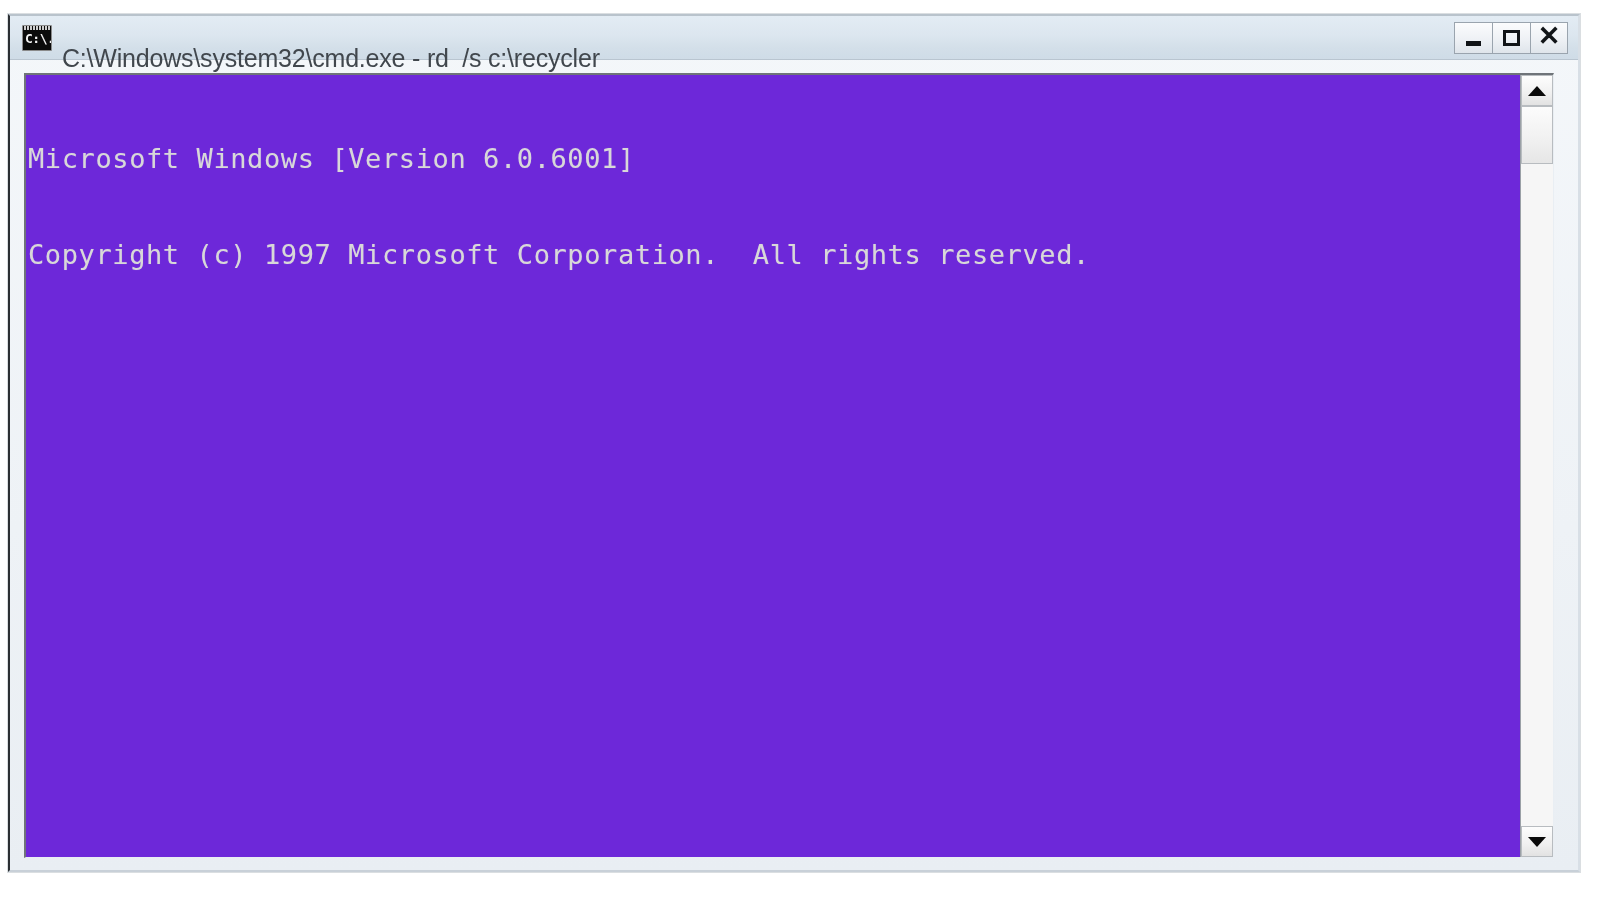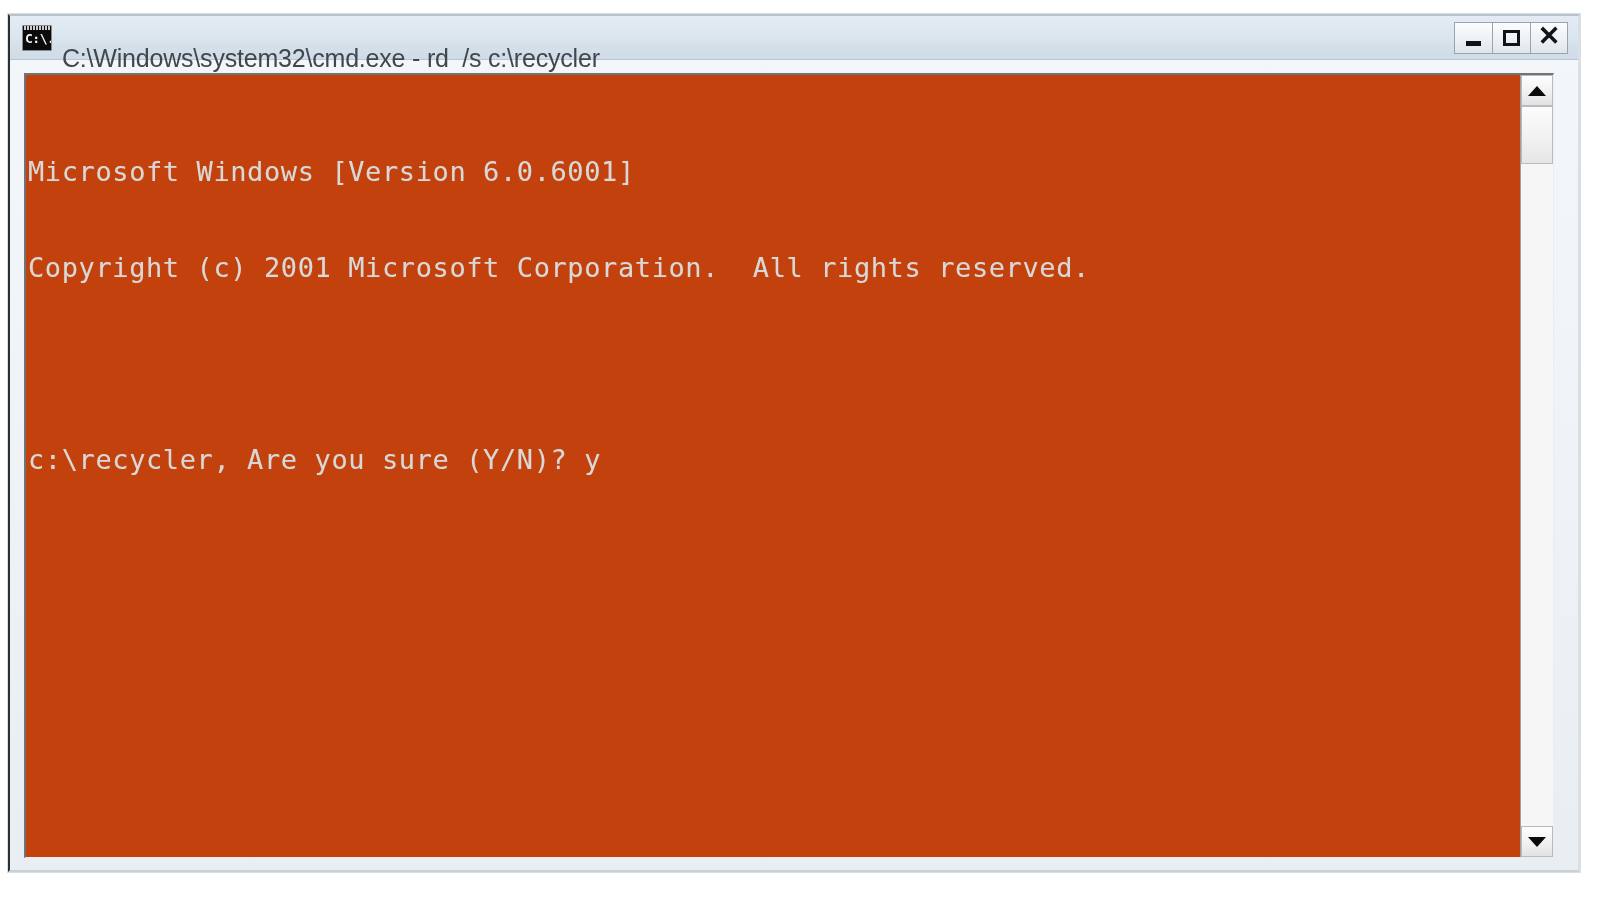--- a/index.html
+++ b/index.html
@@ -147,24 +147,24 @@
     border-top: 2px solid #6f7479;
     border-left: 2px solid #6f7479;
     border-right: 1px solid #e9eef3;
     border-bottom: 1px solid #e9eef3;
     background: #000000;
     display: flex;
   }
 
   .console {
     flex: 1 1 auto;
-    background: #c2410c;
-    position: relative;
-    overflow: hidden;
-    padding: 17px 0 0 2px;
+    background: #6d28d9;
+    position: relative;
+    overflow: hidden;
+    padding: 4px 0 0 2px;
   }
 
   .console-lines {
     font-family: "DejaVu Sans Mono", "Liberation Mono", monospace;
     font-size: 27px;
     line-height: 32px;
     color: #d8d8d8;
     white-space: pre;
     letter-spacing: 0.6px;
     text-shadow: 0 0 1px rgba(255,255,255,0.25);
@@ -253,23 +253,22 @@
         </div>
       </div>
 
     </div>
 
     <div class="client">
 
       <div class="console">
         <div class="console-lines">
           <div class="console-line">Microsoft Windows [Version 6.0.6001]</div>
-          <div class="console-line">Copyright (c) 2001 Microsoft Corporation.  All rights reserved.</div>
+          <div class="console-line">Copyright (c) 1997 Microsoft Corporation.  All rights reserved.</div>
           <div class="console-line"></div>
-          <div class="console-line">c:\recycler, Are you sure (Y/N)? y</div>
         </div>
       </div>
 
       <div class="scrollbar">
         <div class="sb-btn">
           <div class="arrow-up"></div>
         </div>
         <div class="sb-track">
           <div class="sb-thumb"></div>
         </div>

